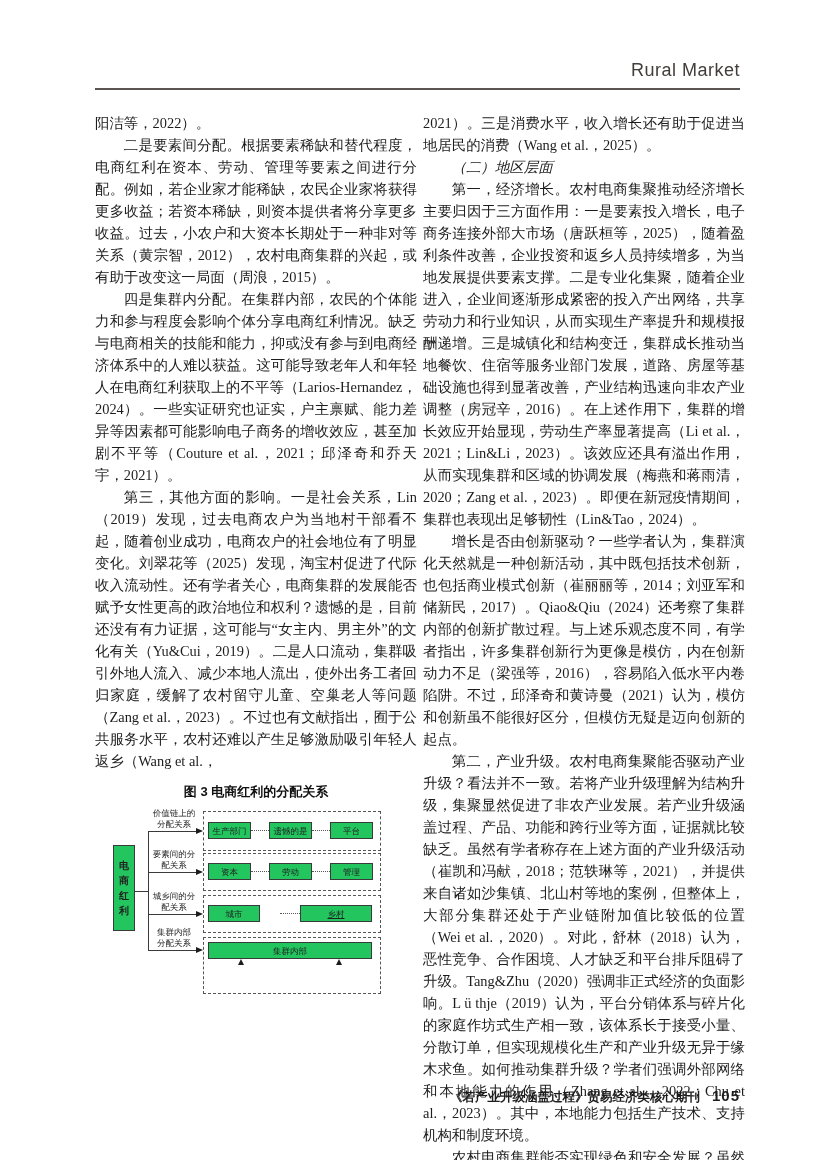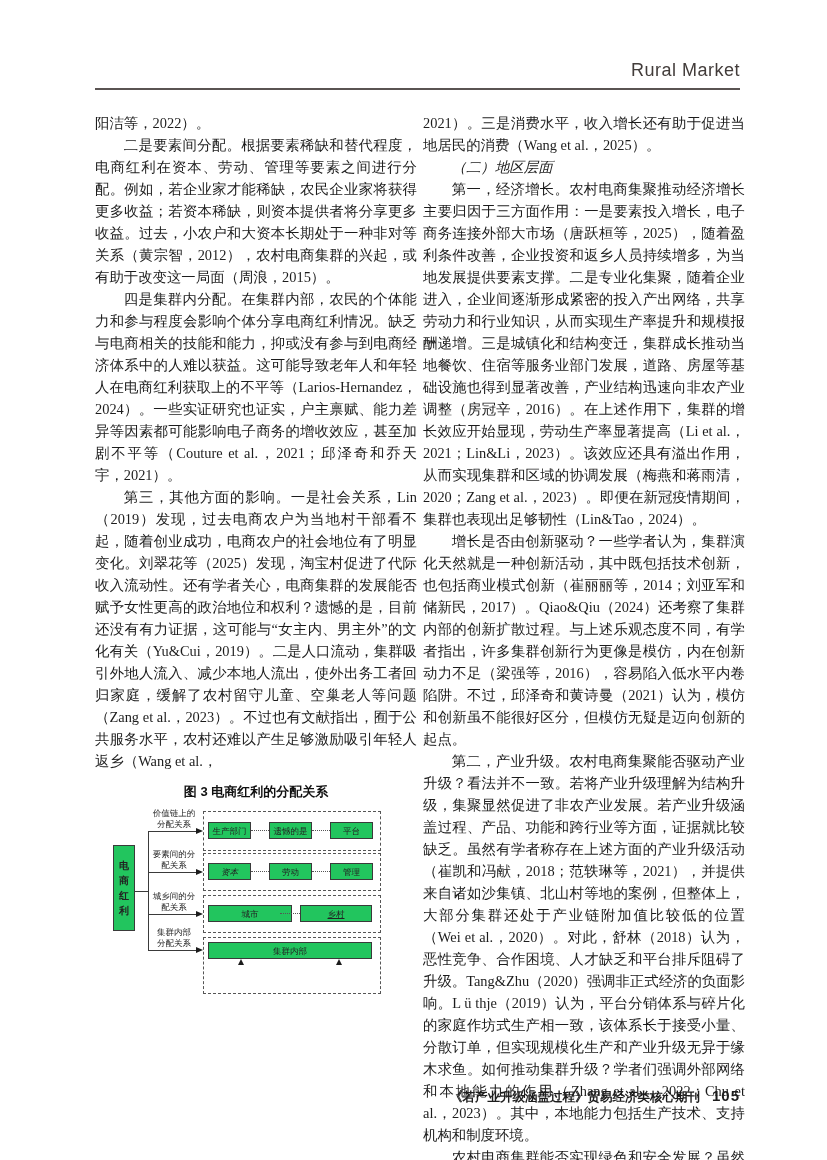--- a/index.html
+++ b/index.html
@@ -106,34 +106,34 @@
     <div class="dotline" style="left:217px;top:23px;width:18px;"></div>
     <div class="box" style="left:235px;top:15px;width:43px;height:17px;">平台</div>
 
     <div class="blabel" style="top:42px;">
       <span>要素间的分</span>
       <span>配关系</span>
     </div>
     <div class="hline" style="left:53px;top:65px;width:49px;"></div>
     <div class="arrow-r" style="left:101px;top:61.5px;"></div>
     <div class="dash" style="top:46px;height:38px;"></div>
-    <div class="box" style="left:113px;top:56px;width:43px;height:17px;font-style:italic;">资本</div>
+    <div class="box" style="left:113px;top:56px;width:43px;height:17px;">资本</div>
     <div class="dotline" style="left:156px;top:64px;width:18px;"></div>
     <div class="box" style="left:174px;top:56px;width:43px;height:17px;">劳动</div>
     <div class="dotline" style="left:217px;top:64px;width:18px;"></div>
     <div class="box" style="left:235px;top:56px;width:43px;height:17px;">管理</div>
 
     <div class="blabel" style="top:84px;">
       <span>城乡间的分</span>
       <span>配关系</span>
     </div>
     <div class="hline" style="left:53px;top:107px;width:49px;"></div>
     <div class="arrow-r" style="left:101px;top:103.5px;"></div>
     <div class="dash" style="top:88px;height:38px;"></div>
-    <div class="box" style="left:113px;top:98px;width:84px;height:17px;">城市</div>
+    <div class="box" style="left:113px;top:98px;width:52px;height:17px;">城市</div>
     <div class="dotline" style="left:185px;top:106px;width:20px;"></div>
     <div class="box" style="left:205px;top:98px;width:72px;height:17px;text-decoration:underline;">乡村</div>
 
     <div class="blabel" style="top:120px;">
       <span>集群内部</span>
       <span>分配关系</span>
     </div>
     <div class="hline" style="left:53px;top:143px;width:49px;"></div>
     <div class="arrow-r" style="left:101px;top:139.5px;"></div>
     <div class="dash" style="top:130px;height:57px;"></div>

